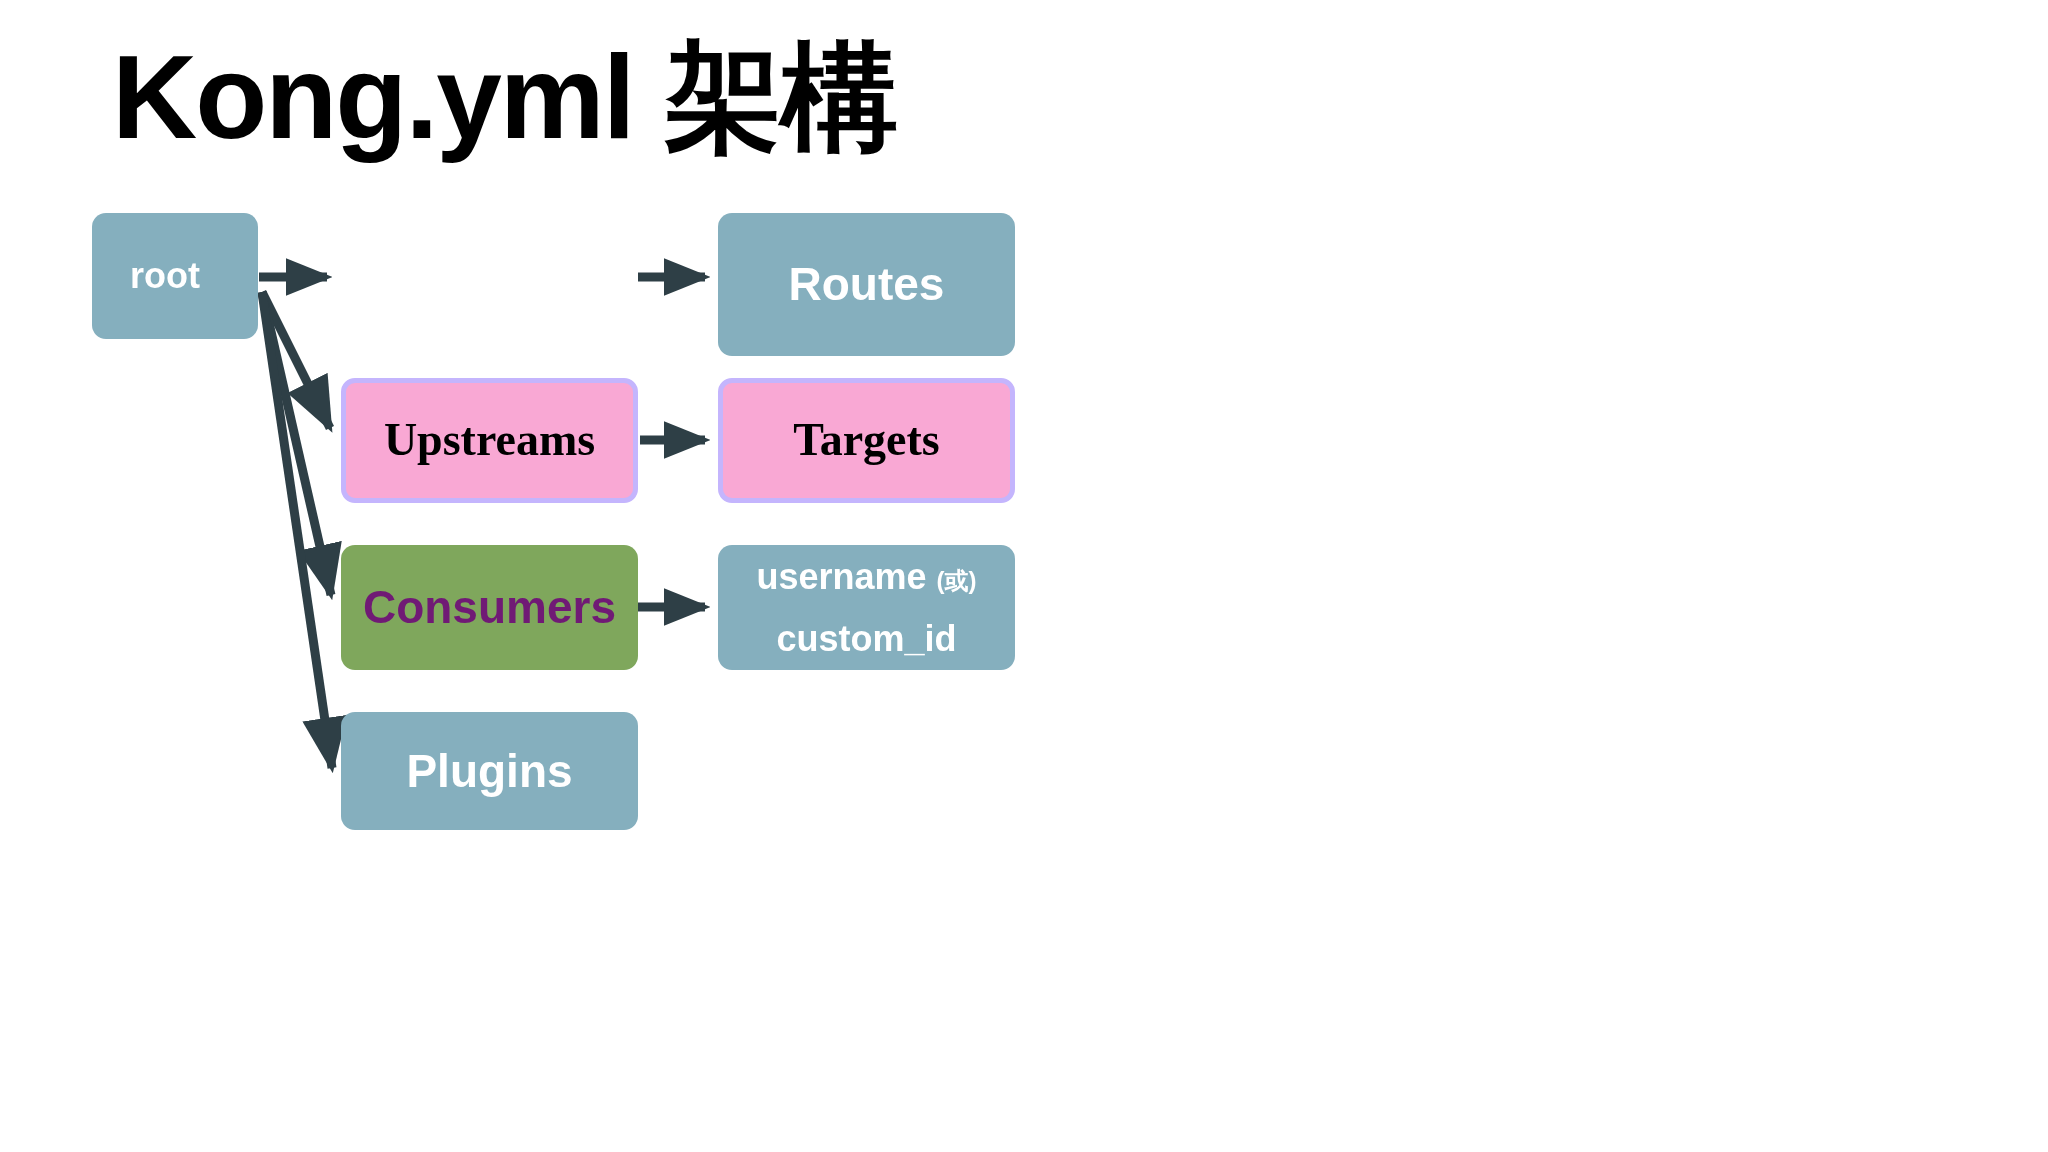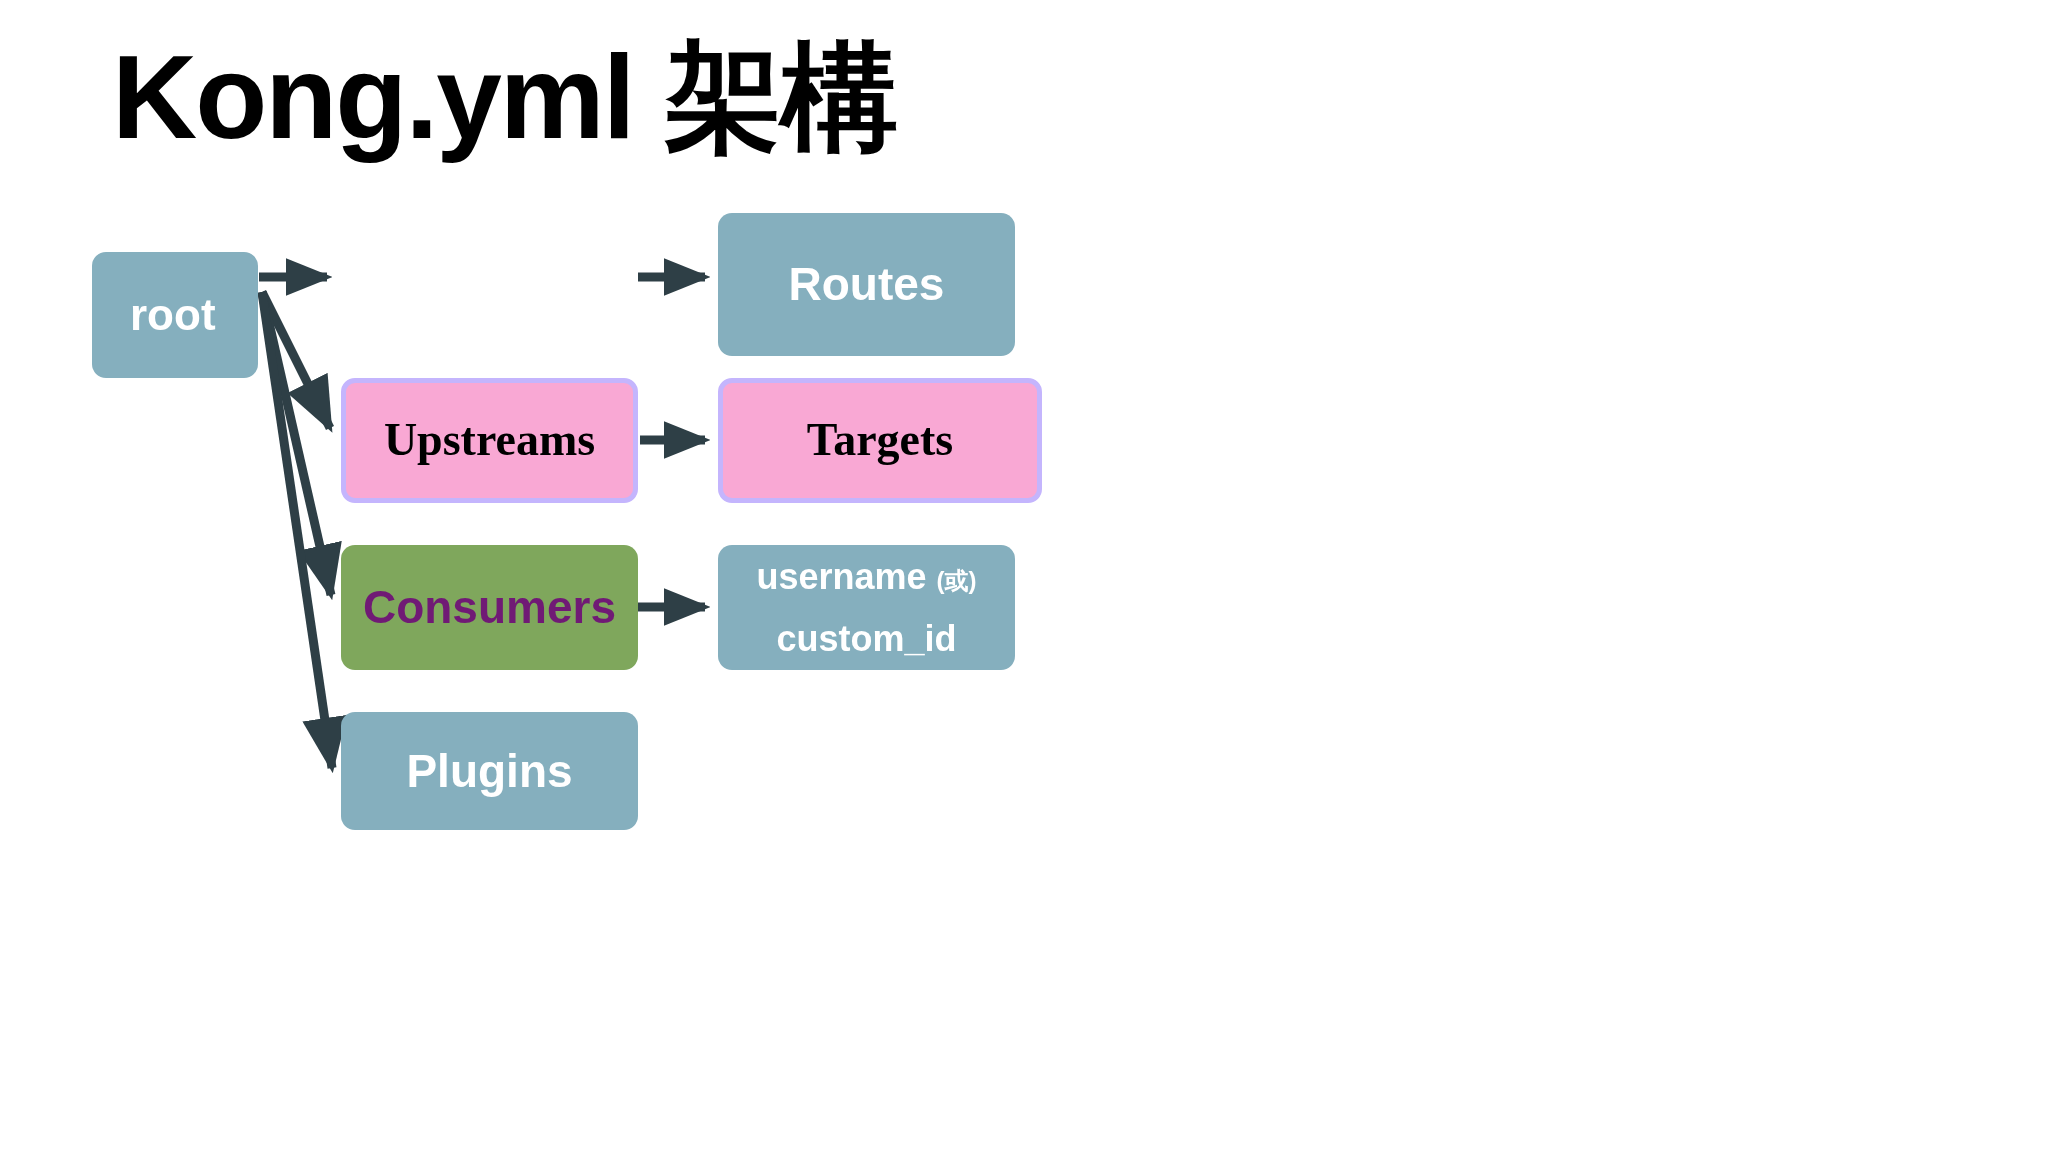--- a/index.html
+++ b/index.html
@@ -72,39 +72,38 @@
   }
 
   .node .label {
     display: block;
     line-height: 1.15;
   }
 
   
   #node-root {
     left: 92px;  top: 213px;  width: 166px; height: 126px;
-    font-size: 44px;
+    font-size: 36px;
     justify-content: flex-start;
     padding-left: 38px;
-    margin-top: 39px;
   }
   #node-services {
     left: 341px; top: 213px; width: 297px; height: 127px;
     font-size: 46px;
   }
   #node-routes {
     left: 718px; top: 213px; width: 297px; height: 143px;
     font-size: 46px;
   }
   #node-upstreams {
     left: 341px; top: 378px; width: 297px; height: 125px;
     font-size: 46px;
   }
   #node-targets {
-    left: 718px; top: 378px; width: 324px; height: 125px;
+    left: 718px; top: 378px; width: 297px; height: 125px;
     font-size: 46px;
   }
   #node-consumers {
     left: 341px; top: 545px; width: 297px; height: 125px;
     font-size: 46px;
   }
   #node-identity {
     left: 718px; top: 545px; width: 297px; height: 125px;
     font-size: 36px;
     flex-direction: column;

